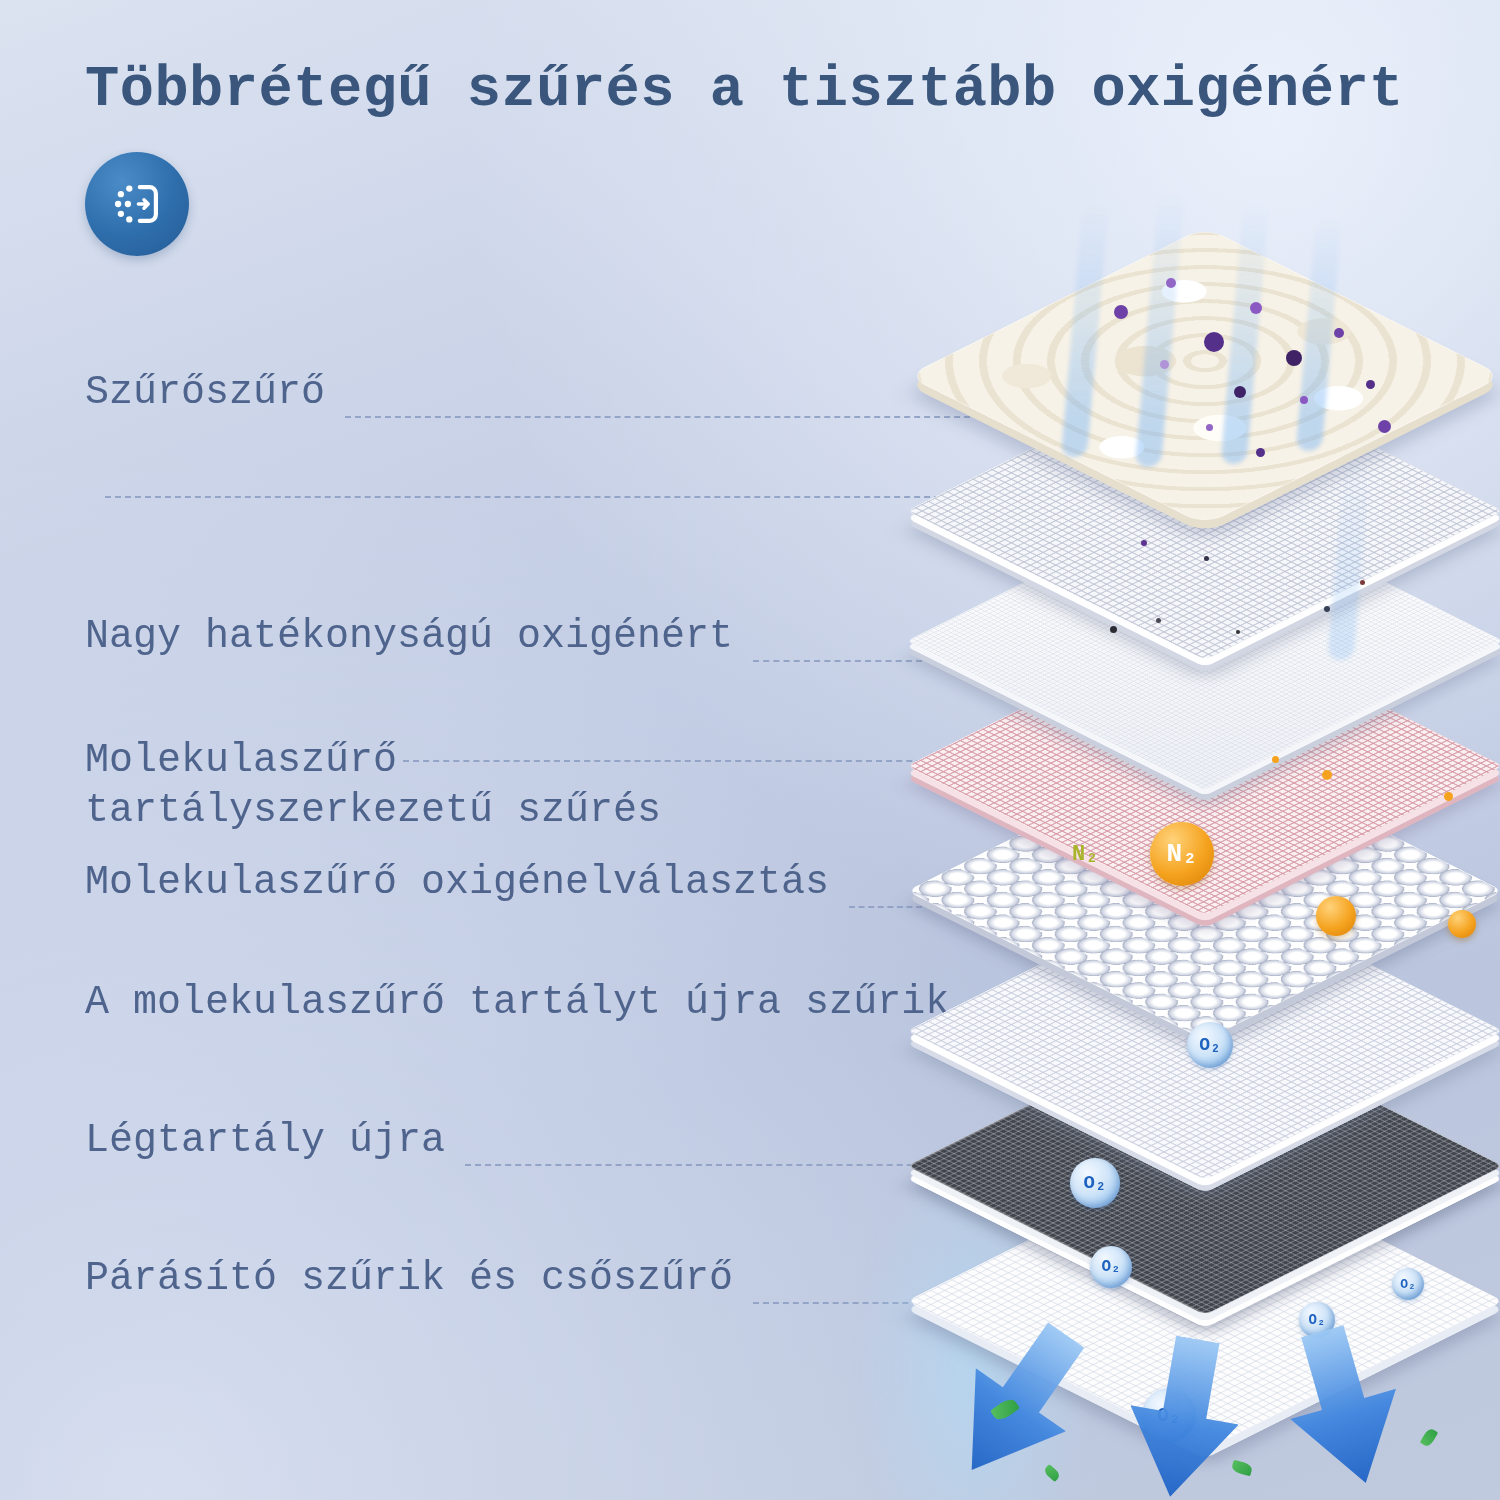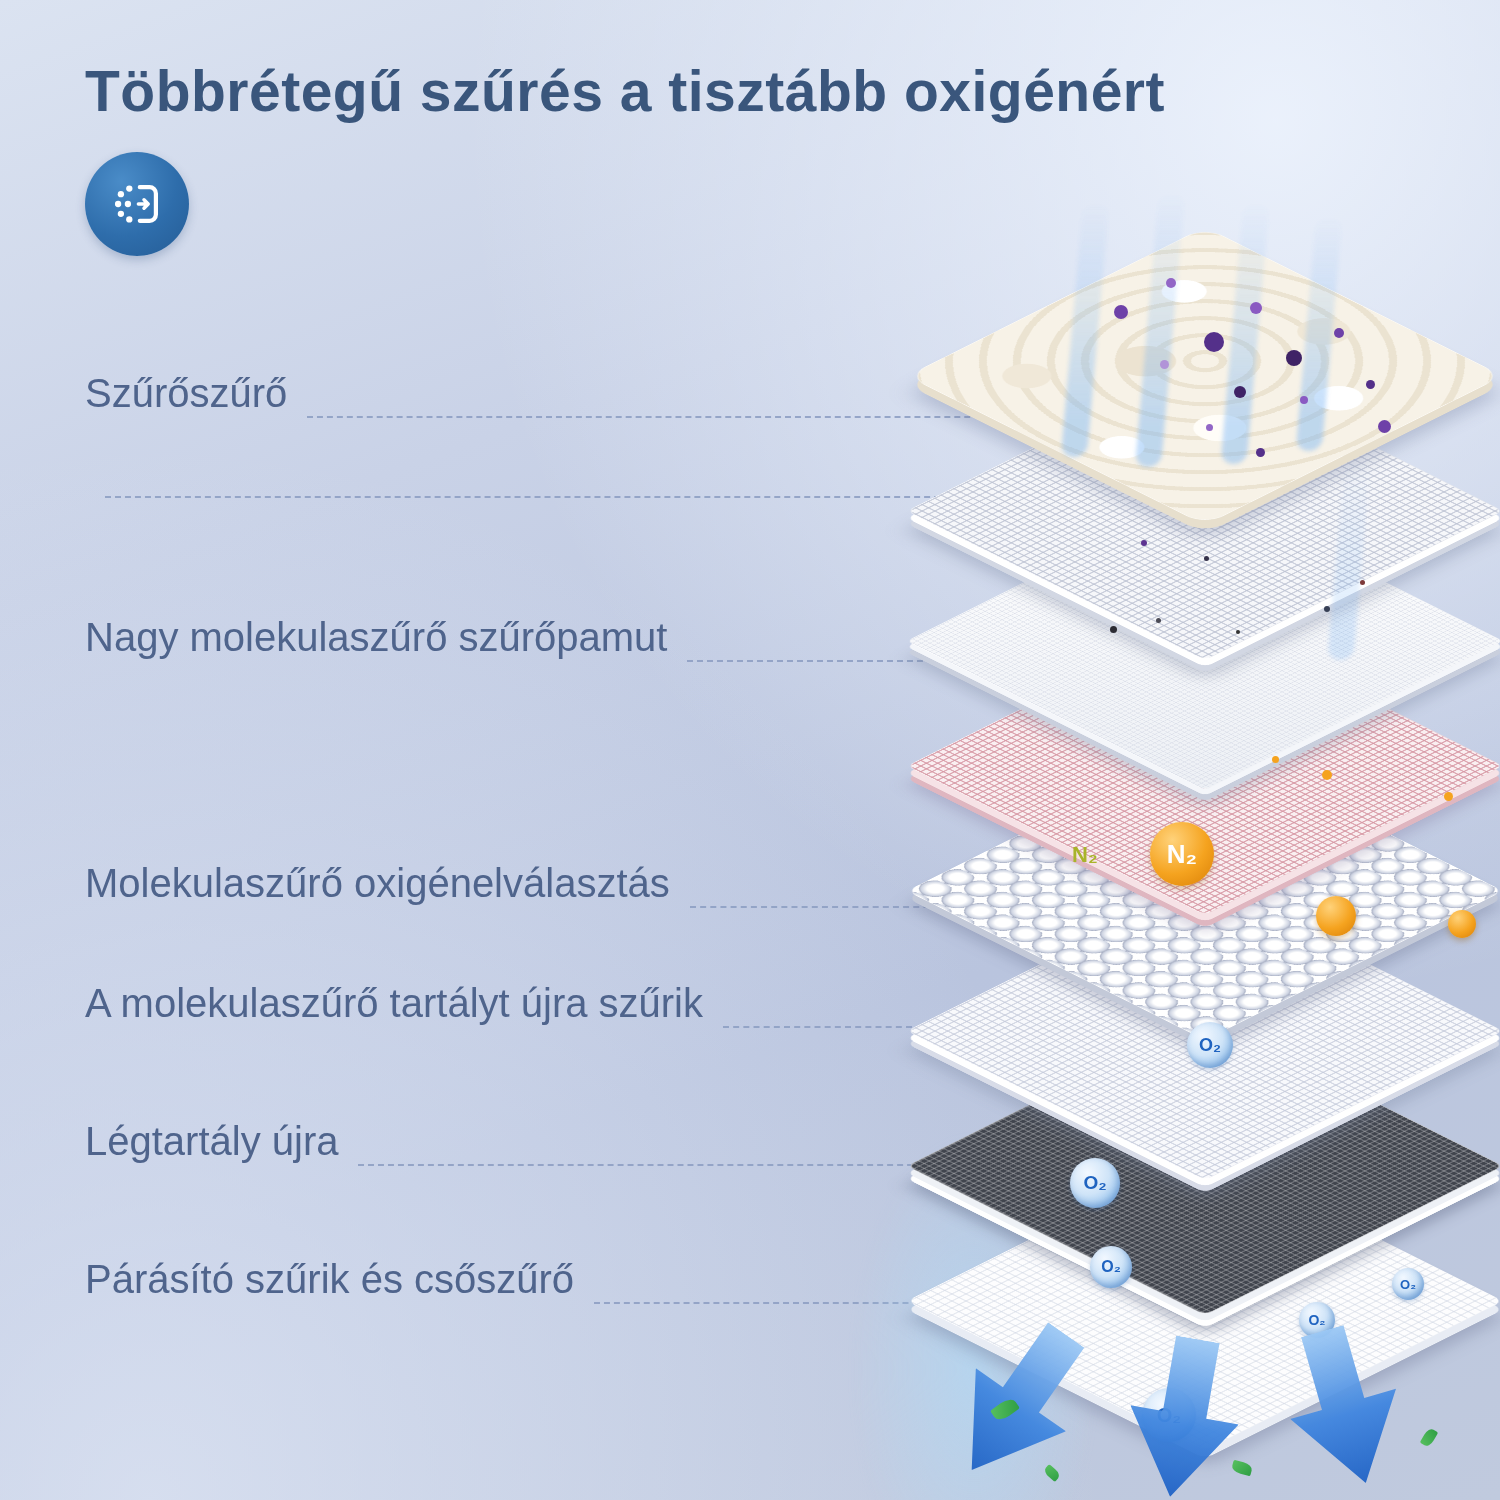--- a/index.html
+++ b/index.html
@@ -1,18 +1,18 @@
 <!DOCTYPE html>
 <html><head>
 <meta charset="utf-8">
 <style>
   html,body{margin:0;padding:0;background:#b9c4de;}
   .canvas{
     position:relative;width:1500px;height:1500px;overflow:hidden;
-    font-family:Liberation Sans, sans-serif;
+    font-family:Liberation Mono, monospace;
     background:
       radial-gradient(ellipse at 85% 8%, rgba(240,246,255,.85) 0%, rgba(240,246,255,0) 45%),
       radial-gradient(ellipse at 10% 100%, rgba(225,232,246,.7) 0%, rgba(225,232,246,0) 50%),
       linear-gradient(160deg,#dbe3f1 0%,#c9d2e7 30%,#b9c4de 65%,#c0cade 100%);
   }
   
   .title{
     position:absolute;left:85px;top:58px;width:1340px;
     font-size:57px;font-weight:700;letter-spacing:.5px;color:#3a567c;
   }
@@ -151,21 +151,26 @@
   </div>
 
   <div class="row r1">
     <span class="label-text">Szűrőszűrő</span>
     <span class="leader"></span>
   </div>
   <div class="row r2">
     <span class="leader"></span>
   </div>
   <div class="row r3">
-    <span class="label-text">Nagy molekulaszűrő szűrőpamut</span>
+    <span class="label-text">Nagy hatékonyságú oxigénért</span>
+    <span class="leader"></span>
+  </div>
+  <div class="row r4 row--two-line">
+    <span class="label-text">Molekulaszűrő
+tartályszerkezetű szűrés</span>
     <span class="leader"></span>
   </div>
   <div class="row r6">
     <span class="label-text">A molekulaszűrő tartályt újra szűrik</span>
     <span class="leader"></span>
   </div>
   <div class="row r5">
     <span class="label-text">Molekulaszűrő oxigénelválasztás</span>
     <span class="leader"></span>
   </div>

